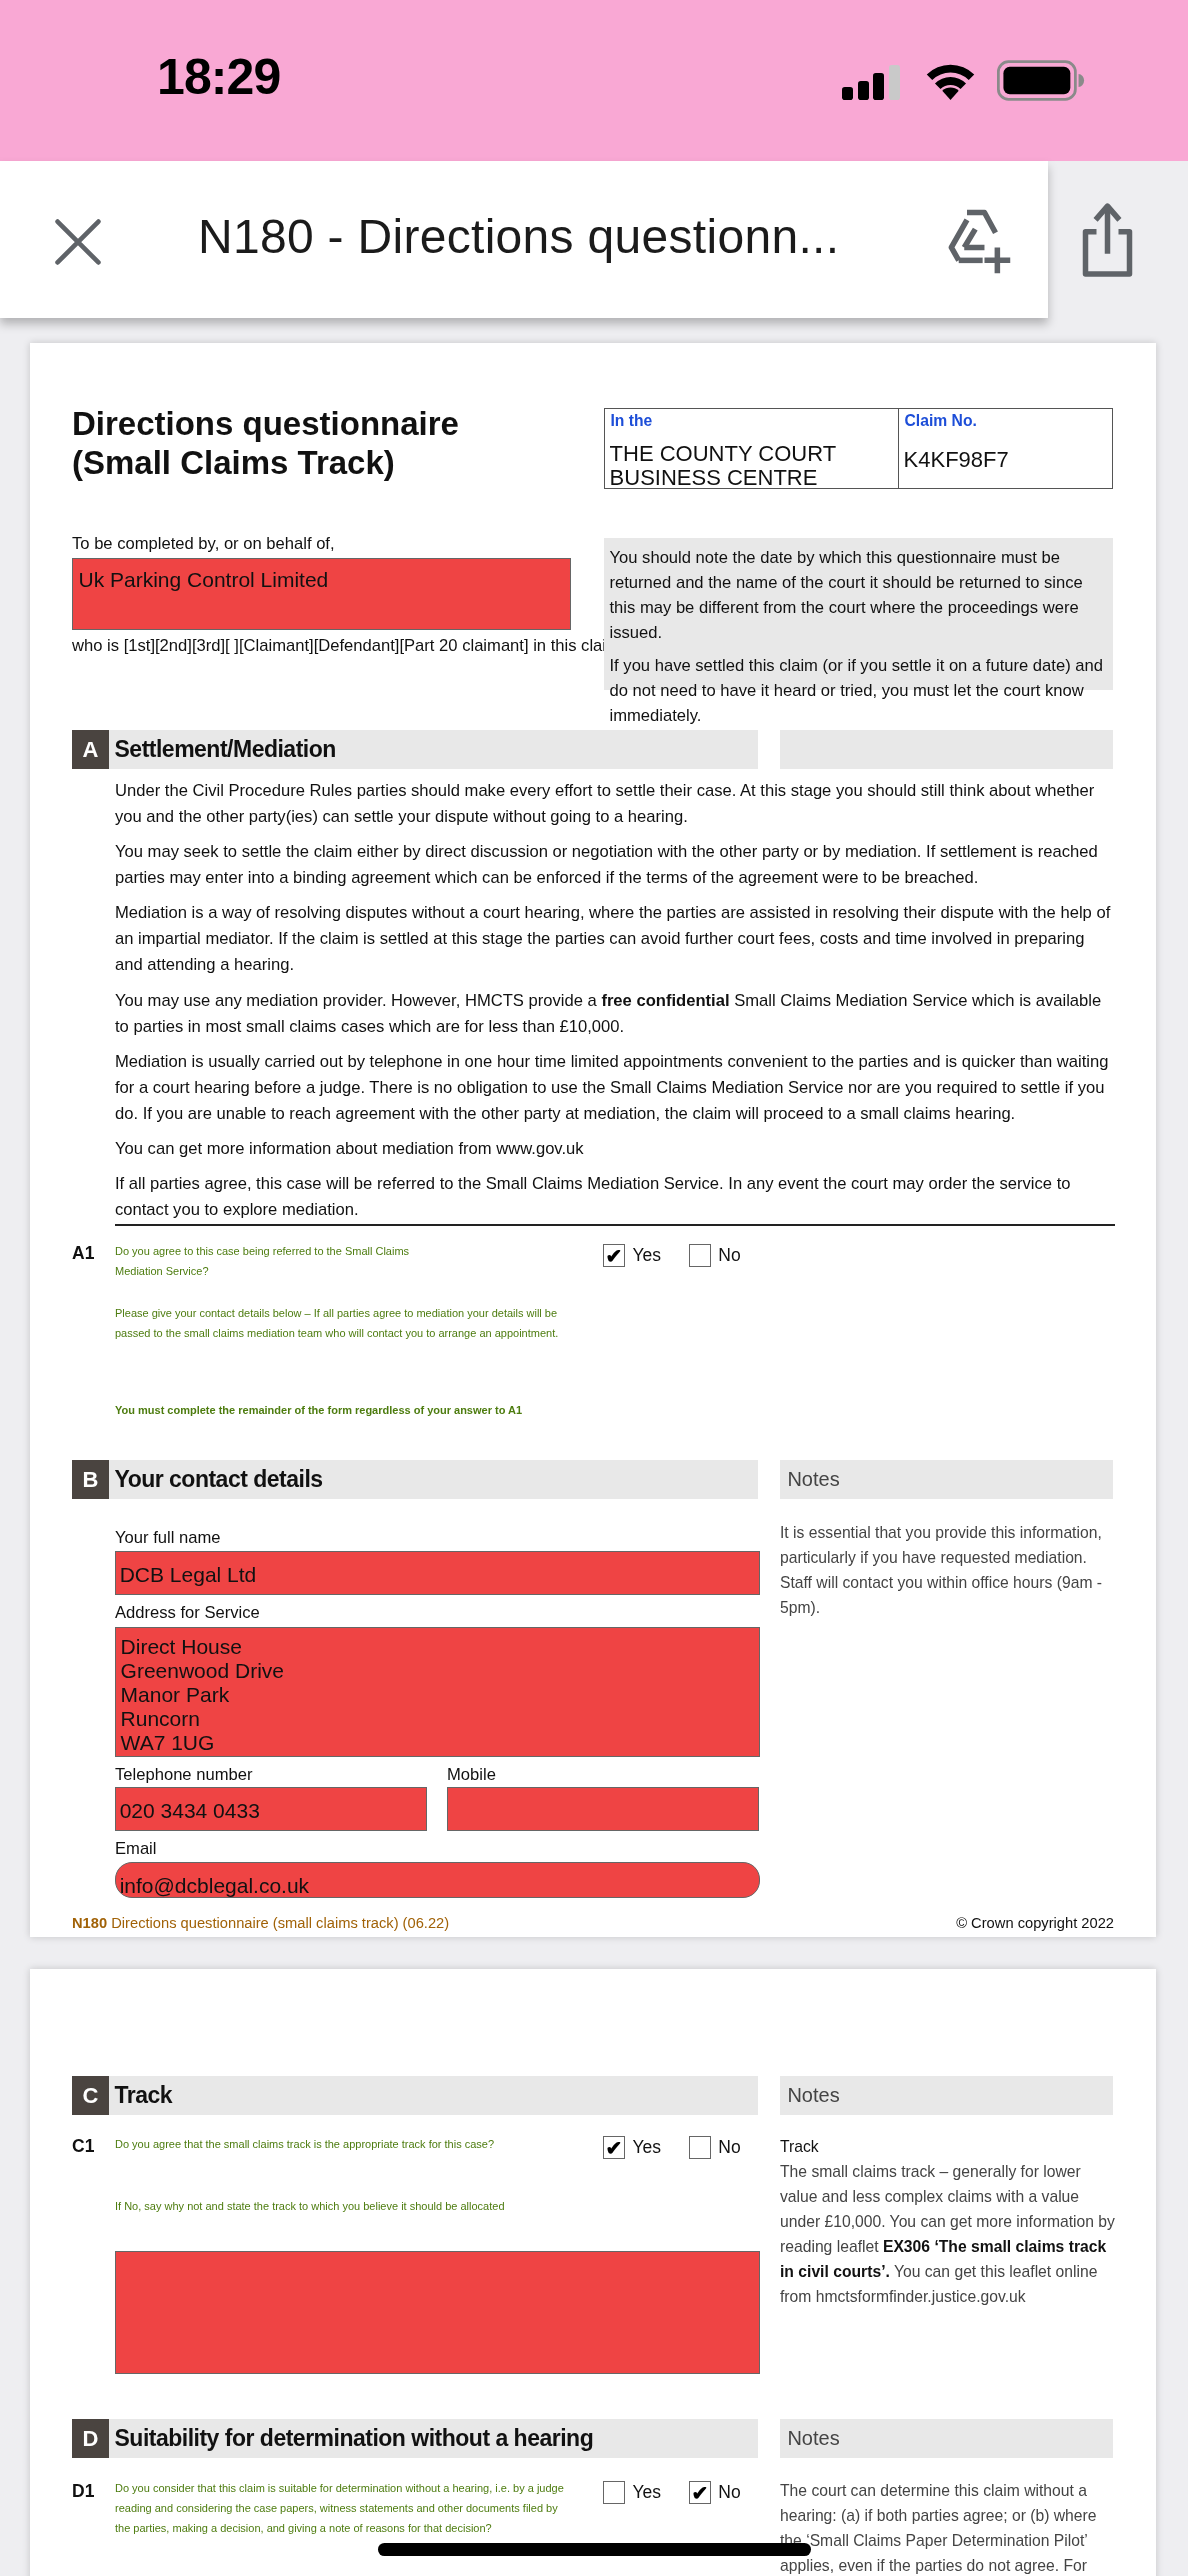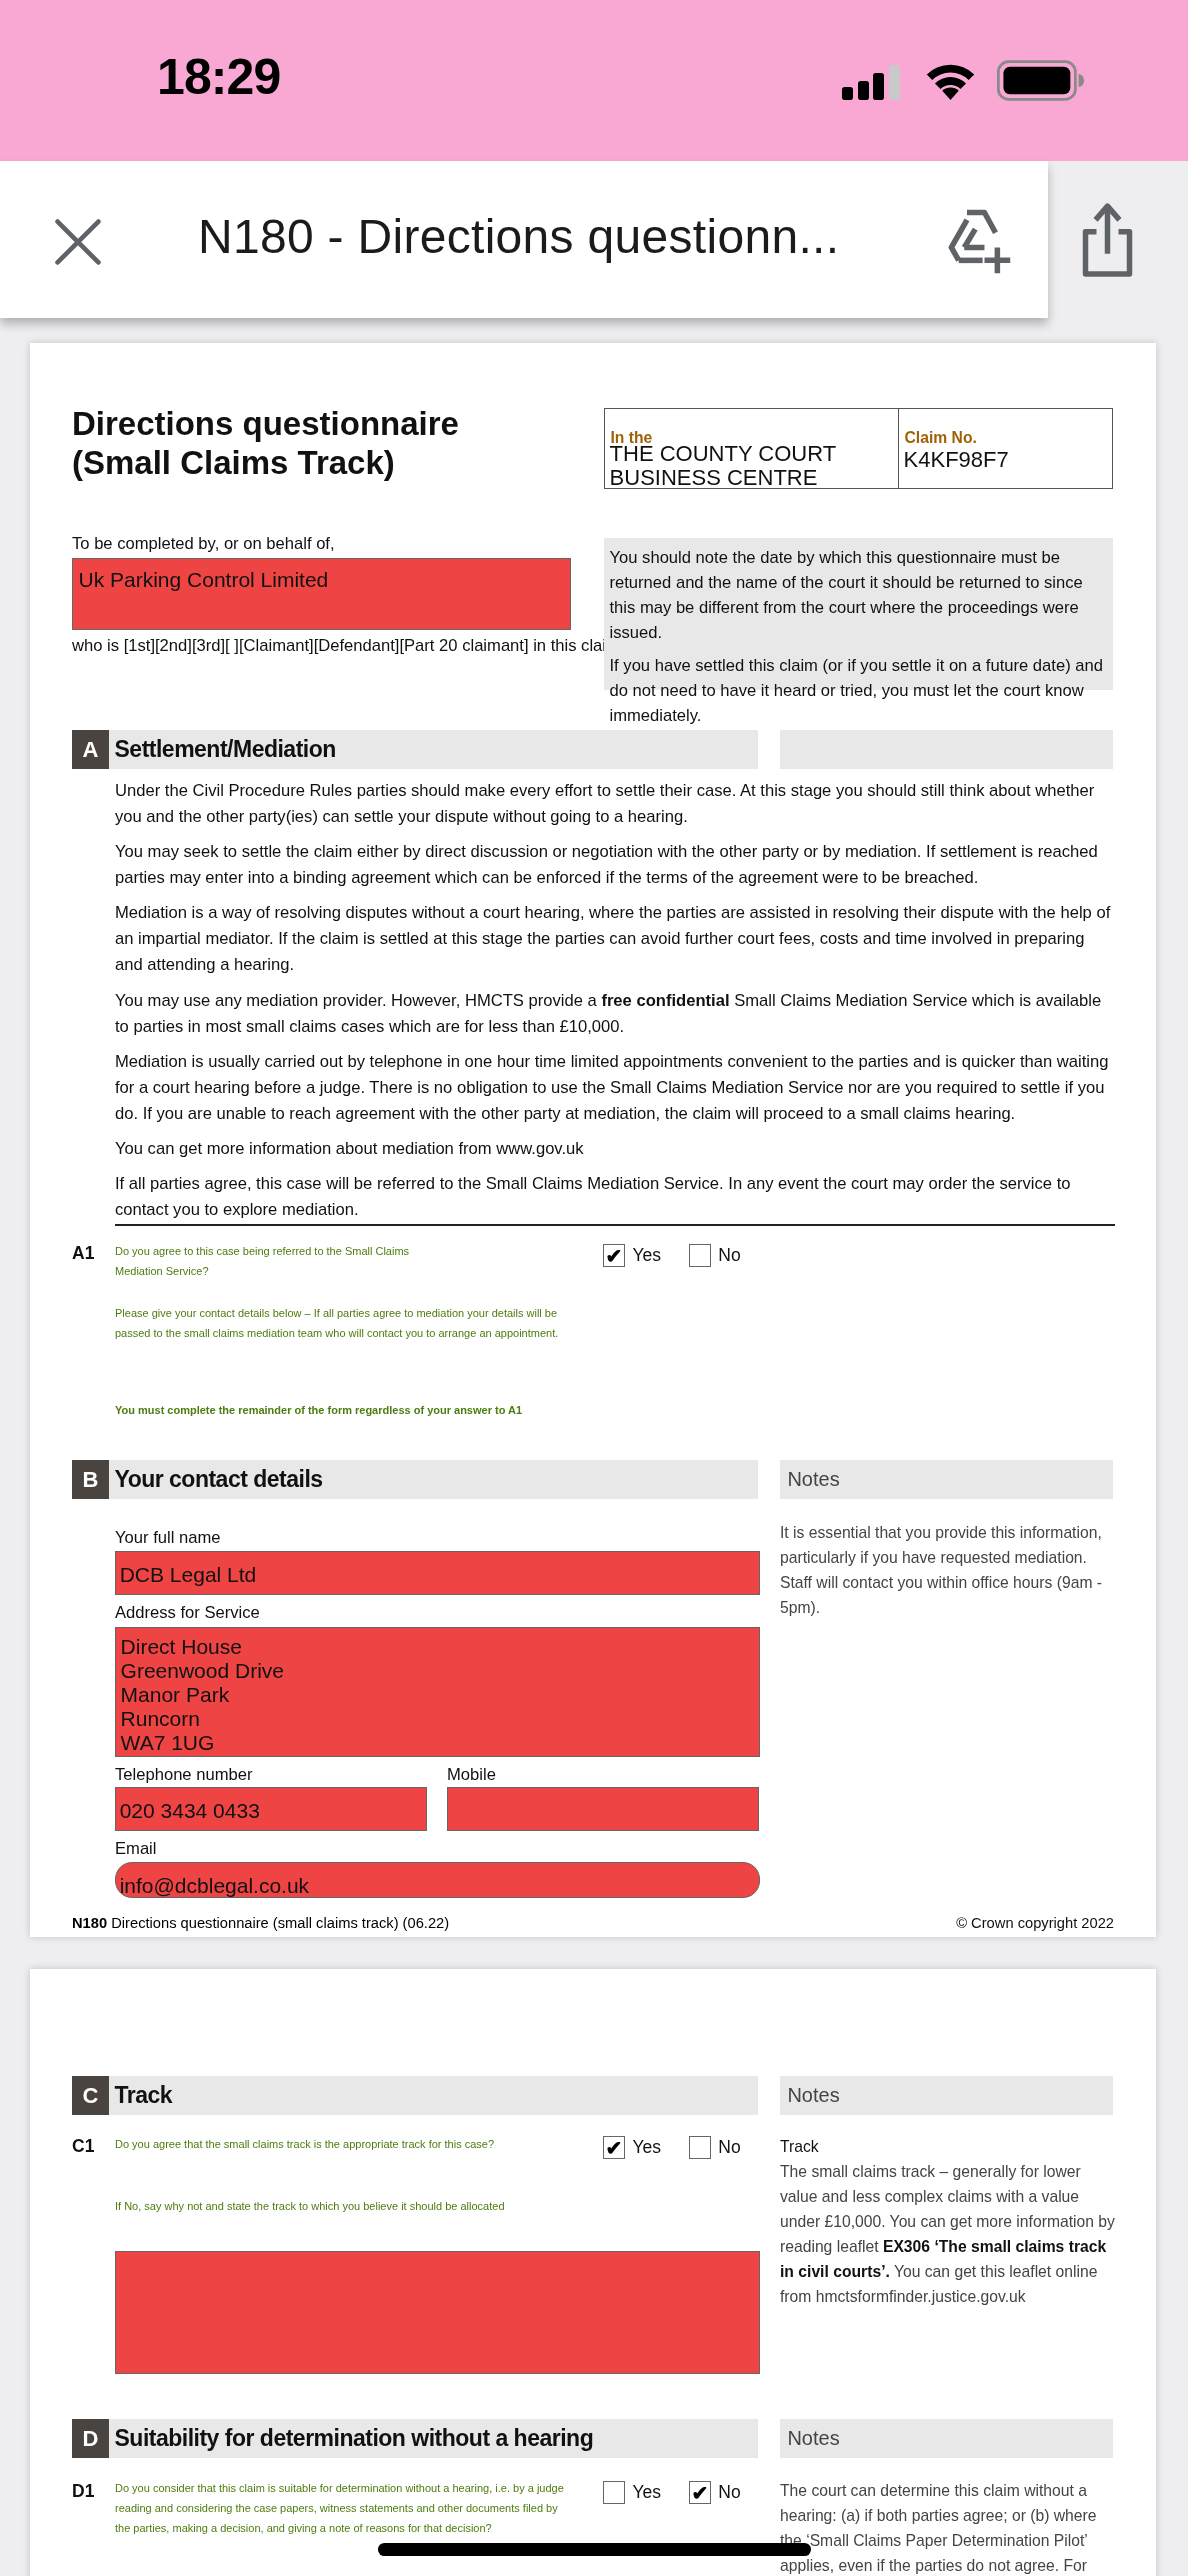--- a/index.html
+++ b/index.html
@@ -27,21 +27,21 @@
   .page2 { top: 1969px; height: 645px; }
 
   .doc { font-family: "Liberation Sans", sans-serif; font-stretch: condensed; }
   .abs { position: absolute; margin-top: 20px; }
 
   .doc-title { left: 42px; top: 41px; font-size: 33px; font-weight: 700; line-height: 39px; color: #111; }
   .court-box { left: 574px; top: 45px; width: 509px; height: 81px; border: 1.4px solid #555; display: flex; }
   .court-box .cell { position: relative; height: 100%; }
   .court-box .cell1 { width: 294px; border-right: 1.4px solid #555; }
   .court-box .cell2 { flex: 1; }
-  .cell-label { position: absolute; left: 5.5px; top: 20px; font-size: 15.7px; font-weight: 700; color: #a16207; }
+  .cell-label { position: absolute; left: 5.5px; top: 3px; font-size: 15.7px; font-weight: 700; color: #1d4ed8; }
   .cell-value { position: absolute; left: 4.6px; top: 33px; font-size: 22px; line-height: 24px; color: #111; font-family: "Liberation Sans", sans-serif; }
 
   .small-label { font-size: 16.6px; color: #111; }
   .input-box { border: 1.4px solid #666; background: #ef4444; }
   .input-val { font-family: "Liberation Sans", sans-serif; font-size: 21px; color: #111; }
 
   .grey-info { left: 574px; top: 175px; width: 509px; height: 152px; background: #e8e8e8; padding: 7.4px 5.5px; font-size: 16.6px; line-height: 25px; color: #111; }
   .grey-info p + p { margin-top: 7.4px; }
 
   .sec-head { height: 39px; background: #e8e8e8; display: flex; align-items: center; }
@@ -53,21 +53,21 @@
   .para p + p { margin-top: 9.2px; }
   .qnum { font-weight: 700; font-size: 17.5px; color: #111; }
   .qtext { font-size: 11px; line-height: 20px; color: #4d7c0f; }
 
   .cb { display: inline-flex; align-items: center; font-size: 17.5px; color: #111; }
   .cb .box { width: 22px; height: 23px; border: 1.4px solid #666; display: inline-flex; align-items: center; justify-content: center; font-size: 20px; font-weight: 700; color: #000; margin-right: 7.4px; line-height: 1; }
 
   .notes-text { font-size: 15.7px; line-height: 25px; color: #444; }
   .notes-text b { color: #111; }
 
-  .footer-left { font-size: 14.7px; color: #000000; }
+  .footer-left { font-size: 14.7px; color: #a16207; }
   .footer-right { font-size: 14.7px; color: #111; }
 
   .home-indicator { position: absolute; left: 378px; top: 2543px; width: 433px; height: 13px; border-radius: 6.4px; background: #000; z-index: 10; }
 </style>
 </head>
 <body>
 
 <div class="statusbar">
   <div class="time">18:29</div>
   <div class="signal">

